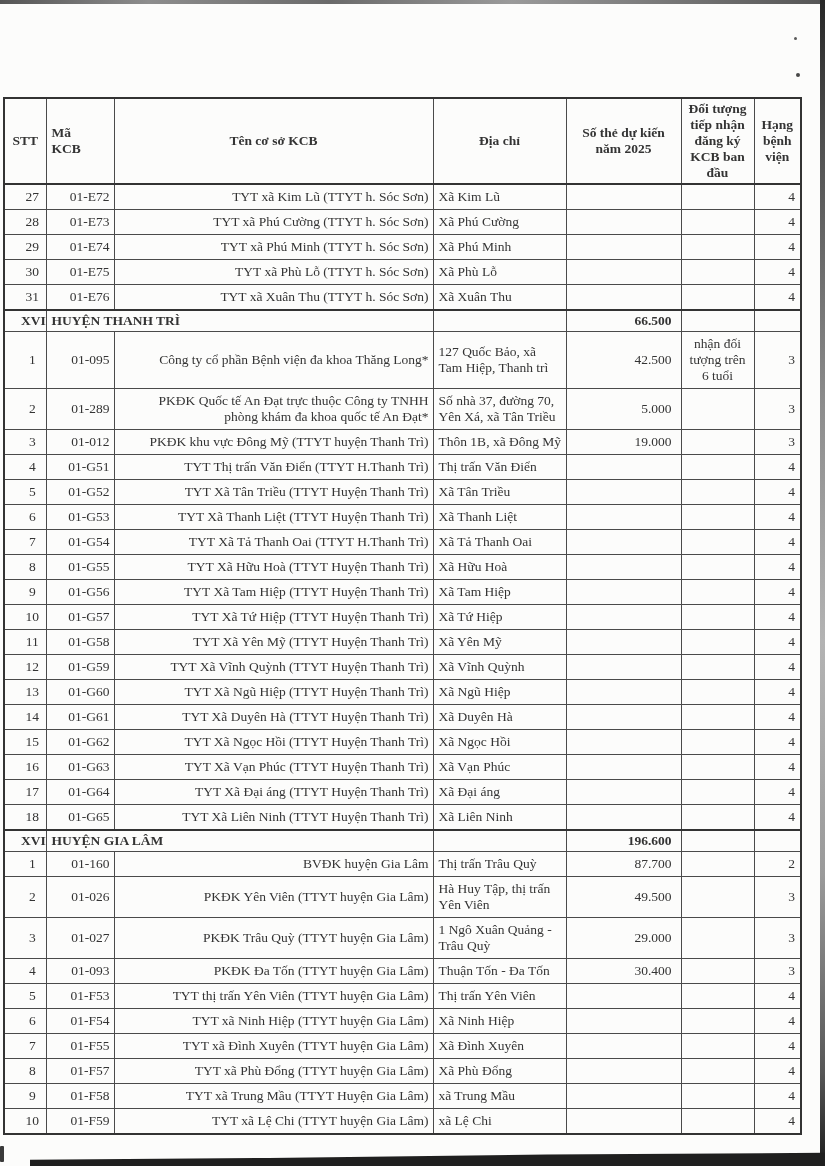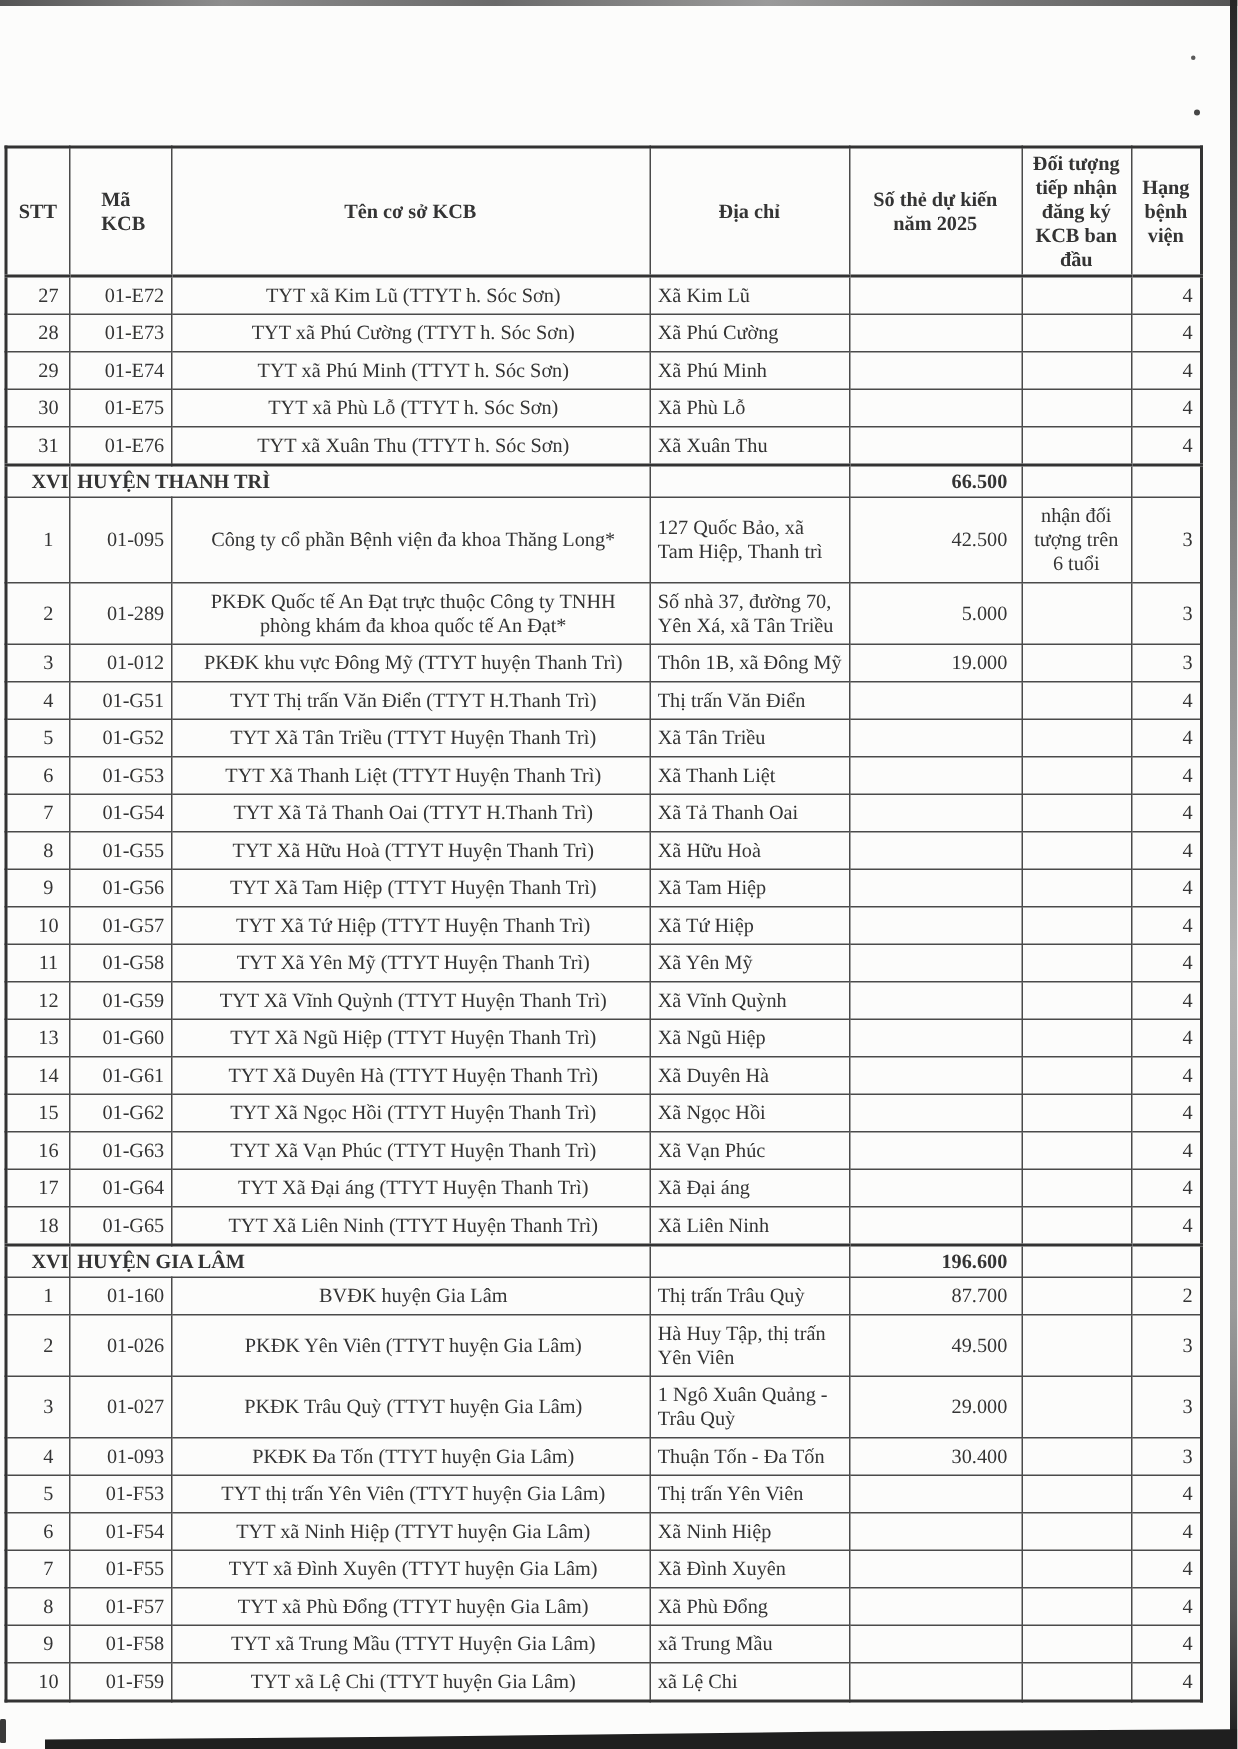--- a/index.html
+++ b/index.html
@@ -24,25 +24,25 @@
   .table-wrap{position:absolute;left:3px;top:97px;width:797px;}
   table{border-collapse:collapse;table-layout:fixed;width:797px;
     font-size:13.5px;line-height:16px;}
   col.w-stt{width:42px;} col.w-ma{width:68px;} col.w-ten{width:319px;}
   col.w-diachi{width:133px;} col.w-sothe{width:115px;}
   col.w-doituong{width:73px;} col.w-hang{width:47px;}
   table{border:2px solid #333;}
   th,td{border:1px solid #4a4a4a;padding:4px 4px;vertical-align:middle;overflow:hidden;}
   thead th{font-weight:bold;text-align:center;height:78px;white-space:pre-line;
     border-bottom:2px solid #333;padding:2px 2px;}
-  thead th.h-ma{text-align:left;padding-left:21px;}
+  thead th.h-ma{text-align:left;padding-left:5px;}
   tbody tr{height:16px;}
   td.c-stt{text-align:center;padding-left:16px;padding-right:2px;}
   td.c-ma{text-align:right;padding-left:5px;}
-  td.c-ten{text-align:center;padding-left:8px;}
+  td.c-ten{text-align:right;padding-left:8px;}
   td.c-diachi{text-align:left;padding-left:5px;}
   td.c-sothe{text-align:right;padding-right:9px;}
   td.c-doituong{text-align:center;padding-left:3px;padding-right:3px;margin-left:28px;}
   td.c-hang{text-align:right;padding-right:5px;}
   tr.section td{font-weight:bold;border-top:2px solid #333;padding-top:2px;padding-bottom:2px;}
   tr.section td.c-label{text-align:left;padding-left:5px;}
   tr.first-data td{border-top:2px solid #333;}
 </style>
 </head>
 <body>

